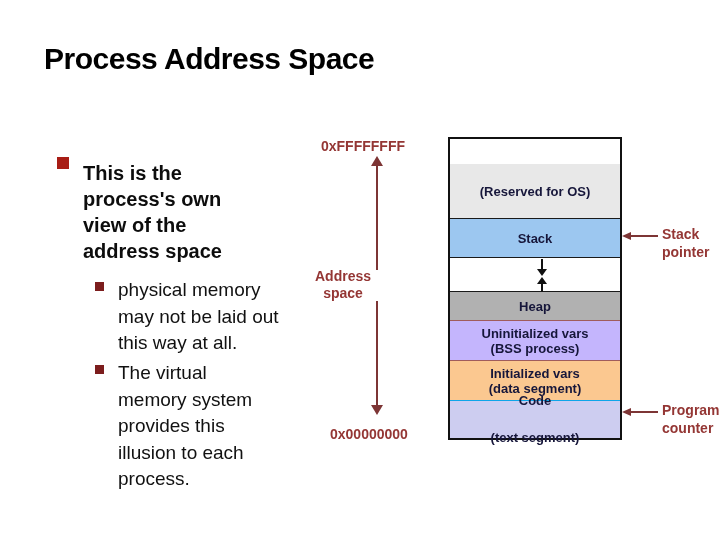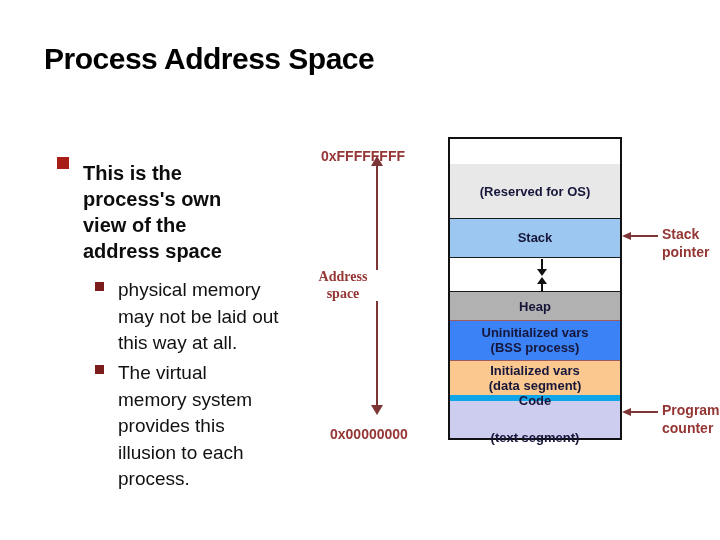--- a/index.html
+++ b/index.html
@@ -16,23 +16,23 @@
   .sub-sq2{left:95px;top:365px;}
 
   .main-text{position:absolute;left:83px;top:160px;font-size:20px;font-weight:bold;
              line-height:26px;color:#0d0d0d;}
   .sub-text{position:absolute;left:118px;font-size:19px;line-height:26.5px;color:#111;}
   .sub-text1{top:277px;}
   .sub-text2{top:360px;}
   .bullet-line{white-space:nowrap;}
 
   .maroon{color:#943634;font-weight:bold;font-size:14px;line-height:17px;}
-  .addr-top{position:absolute;left:321px;top:148px;white-space:nowrap;}
+  .addr-top{position:absolute;left:321px;top:138px;white-space:nowrap;}
   .addr-bottom{position:absolute;left:330px;top:418px;white-space:nowrap;margin-top:8px;}
-  .addr-label{position:absolute;left:303px;top:268px;width:80px;text-align:center;font-family:Liberation Serif, serif;}
+  .addr-label{position:absolute;left:303px;top:268px;width:80px;text-align:center;}
 
   .vline{position:absolute;width:2px;background:#7d3535;}
   .up-line{left:376px;top:165px;height:105px;}
   .down-line{left:376px;top:301px;height:104px;}
   .tri{position:absolute;width:0;height:0;}
   .up-head{left:371px;top:156px;border-left:6px solid transparent;
            border-right:6px solid transparent;border-bottom:10px solid #7d3535;}
   .down-head{left:371px;top:405px;border-left:6px solid transparent;
              border-right:6px solid transparent;border-top:10px solid #7d3535;}
 
@@ -44,21 +44,21 @@
        line-height:15px;text-align:center;position:relative;}
   .seg-reserved{height:61px;margin-top:25px;}
   .seg-stack{height:43px;}
   .seg-gap{height:38px;}
   .seg-heap{height:32px;}
   .seg-bss{height:44px;}
   .seg-data{height:44px;}
   .seg-code{height:37px;line-height:14px;gap:23px;}
   .d-black{border-bottom:1px solid #1a1a1a;}
   .d-red{border-bottom:1px solid #a05c5c;}
-  .d-dark{border-bottom:6px solid #0ea5e9;}
+  .d-dark{border-bottom:1px solid #0ea5e9;}
 
   .mini-line{position:absolute;width:2px;background:#111;left:91px;}
   .mini-down-line{top:1px;height:10px;}
   .mini-up-line{top:26px;height:10px;}
   .mini-down-head{left:87px;top:11px;border-left:5px solid transparent;
                   border-right:5px solid transparent;border-top:7px solid #111;}
   .mini-up-head{left:87px;top:19px;border-left:5px solid transparent;
                 border-right:5px solid transparent;border-bottom:7px solid #111;}
 
   .ptr-line{position:absolute;left:631px;width:27px;height:2px;background:#7d3535;}
@@ -126,21 +126,21 @@
     <div class="seg seg-gap d-black" style="background: rgb(255, 255, 255);">
       <div class="mini-line mini-down-line"></div>
       <div class="tri mini-down-head"></div>
       <div class="tri mini-up-head"></div>
       <div class="mini-line mini-up-line"></div>
     </div>
     <div class="seg seg-heap d-red" style="background: rgb(177, 177, 177);">
       <div>Heap</div>
       <div></div>
     </div>
-    <div class="seg seg-bss d-red" style="background: #3b82f6;">
+    <div class="seg seg-bss d-red" style="background: #c4b5fd;">
       <div>Uninitialized vars</div>
       <div>(BSS process)</div>
     </div>
     <div class="seg seg-data d-dark" style="background: rgb(251, 200, 144);">
       <div>Initialized vars</div>
       <div>(data segment)</div>
     </div>
     <div class="seg seg-code" style="background: rgb(205, 205, 240);">
       <div>Code</div>
       <div>(text segment)</div>

